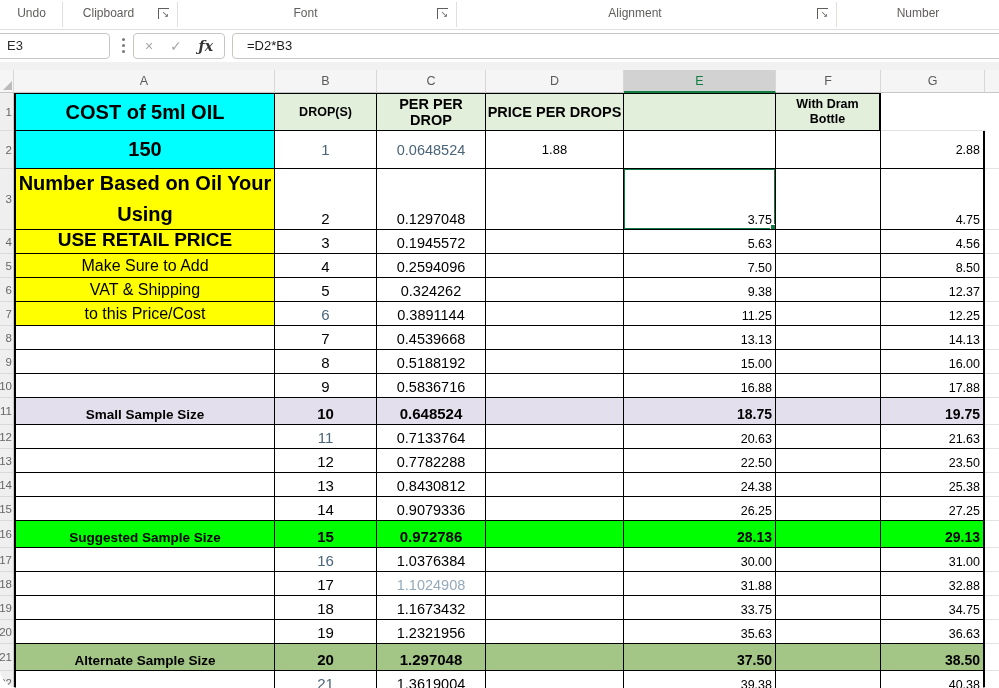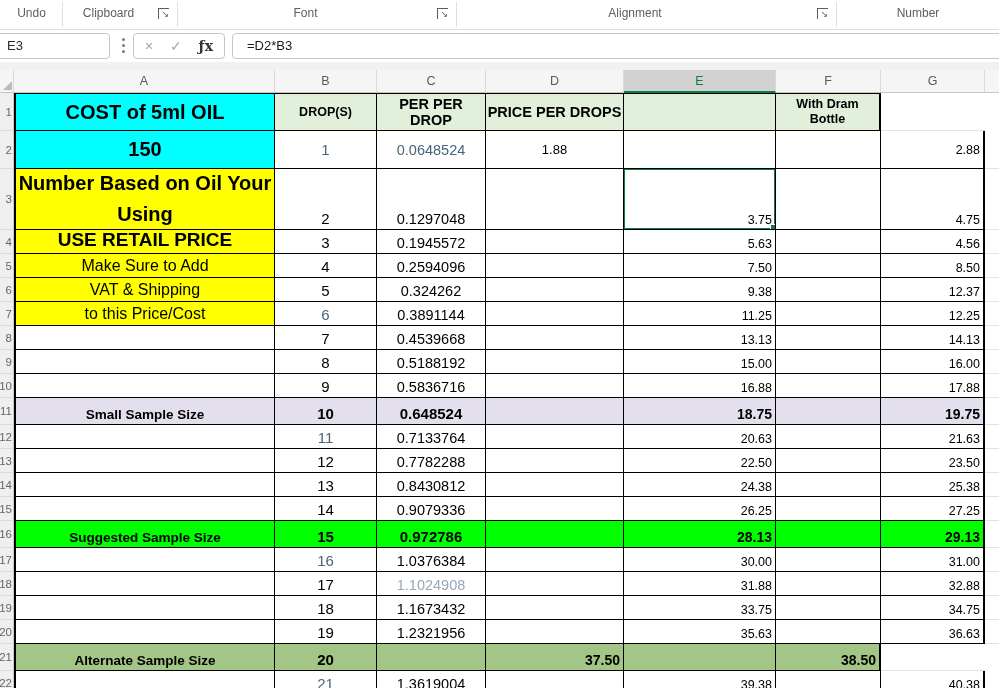--- a/index.html
+++ b/index.html
@@ -1,17 +1,17 @@
 <!DOCTYPE html>
 <html style="--cyan: #00FFFF; --yellow: #FFFF00; --hgreen: #E2EFDA; --lavender: #E4DFEC; --bgreen: #00FF00; --agreen: #A3C585; --selgreen: #107C41;"><head>
 <meta charset="utf-8">
 <style>
   html,body{margin:0;padding:0;background:#fff;}
   .screen{position:relative;width:999px;height:688px;overflow:hidden;background:#fff;
-          font-family:"Liberation Sans",sans-serif;-webkit-font-smoothing:antialiased;}
+          font-family:"Liberation Sans",sans-serif;border-radius:19px;-webkit-font-smoothing:antialiased;}
 
   
   .ribbon{position:absolute;top:0;left:0;width:999px;height:29px;background:#fff;border-bottom:1px solid #E1DFDD;}
   .rgroup{position:absolute;top:0;height:29px;}
   .g0{left:0;width:63px;}
   .g1{left:63px;width:115px;}
   .g2{left:178px;width:279px;}
   .g3{left:457px;width:380px;}
   .g4{left:837px;width:162px;}
   .rlabel{position:absolute;left:0;right:0;top:6px;text-align:center;font-size:12px;color:#605E5C;}
@@ -25,21 +25,21 @@
   .namebox{position:absolute;left:-10px;top:3px;width:120px;height:26px;box-sizing:border-box;
            border:1px solid #C8C6C4;border-radius:4px;background:#fff;font-size:13px;color:#2b2b2b;
            line-height:24px;padding-left:16px;}
   .nb-chev{position:absolute;right:11px;top:8px;width:7px;height:7px;border-right:1.6px solid #444;
            border-bottom:1.6px solid #444;transform:rotate(45deg);}
   .dots{position:absolute;left:122px;top:8px;display:flex;flex-direction:column;gap:3px;}
   .dots i{width:3px;height:3px;border-radius:50%;background:#7a7a7a;}
   .fxbox{position:absolute;left:133px;top:3px;width:92px;height:26px;box-sizing:border-box;border:1px solid #C8C6C4;
          border-radius:4px;background:#fff;display:flex;align-items:center;justify-content:space-between;padding:0 11px;}
   .x-ic,.chk-ic{color:#A8A6A4;font-size:14px;cursor:pointer;}
-  .fx-ic{font-weight:bold;font-size:14px;color:#333;font-family:"DejaVu Serif",serif;cursor:pointer;}
+  .fx-ic{font-style:italic;font-weight:bold;font-size:14px;color:#333;font-family:"DejaVu Serif",serif;cursor:pointer;}
   .fbox{position:absolute;left:232px;top:3px;width:790px;height:26px;box-sizing:border-box;border:1px solid #C8C6C4;
         border-radius:4px;background:#fff;font-size:13px;color:#1a1a1a;line-height:24px;padding-left:14px;}
   .gap{position:absolute;top:62px;left:0;width:999px;height:8px;background:#F1F1F1;}
 
   
   .sheet{position:absolute;top:70px;left:0;width:999px;}
   .row{display:grid;grid-template-columns:14px 261px 102px 109px 138px 152px 105px 104px 14px;}
   
   .ch{box-sizing:border-box;height:23px;background:#F5F5F5;border-right:1px solid #D8D8D8;border-bottom:1px solid #C6C6C6;
       display:flex;align-items:center;justify-content:center;font-size:12.5px;color:#5A5A5A;cursor:pointer;}
@@ -357,20 +357,21 @@
         <div class="c s13"></div>
         <div class="c num">35.63</div>
         <div class="c "></div>
         <div class="c cg num">36.63</div>
         <div class="c csliver"></div>
       </div>
       <div class="row" style="height: 27px;">
         <div class="rh">21</div>
         <div class="c ca hl-a bg-alt">Alternate Sample Size</div>
         <div class="c mid bg-alt hl-mid">20</div>
+        <div class="c mid s14 bg-alt hl-mid">1.297048</div>
         <div class="c s13 bg-alt"></div>
         <div class="c num bg-alt hl-num">37.50</div>
         <div class="c  bg-alt"></div>
         <div class="c cg num bg-alt hl-num">38.50</div>
         <div class="c csliver"></div>
       </div>
       <div class="row" style="height: 24px;">
         <div class="rh">22</div>
         <div class="c ca "></div>
         <div class="c mid" style="color: rgb(74, 101, 120);">21</div>

